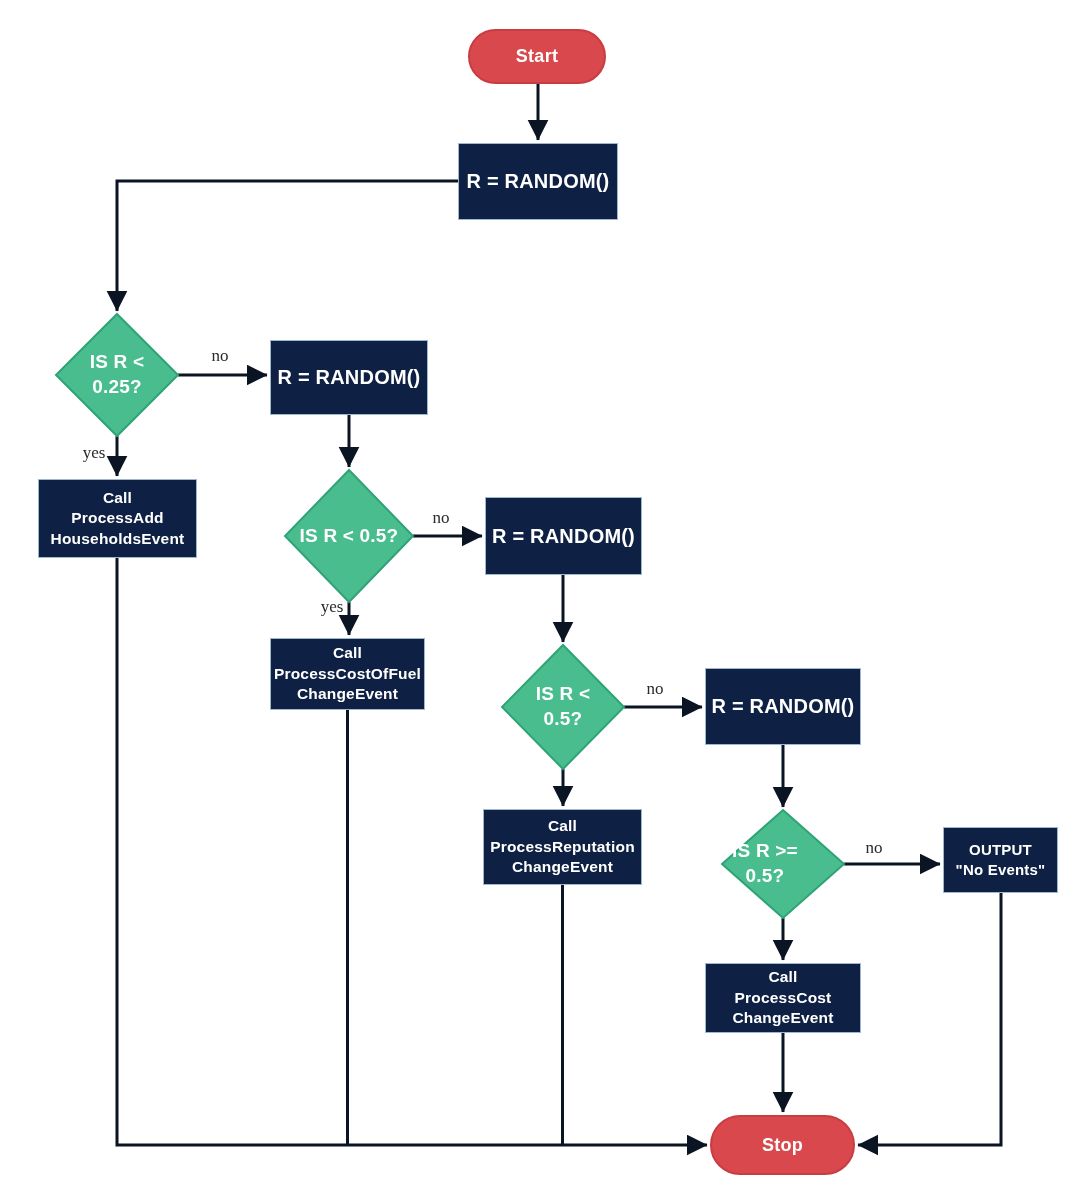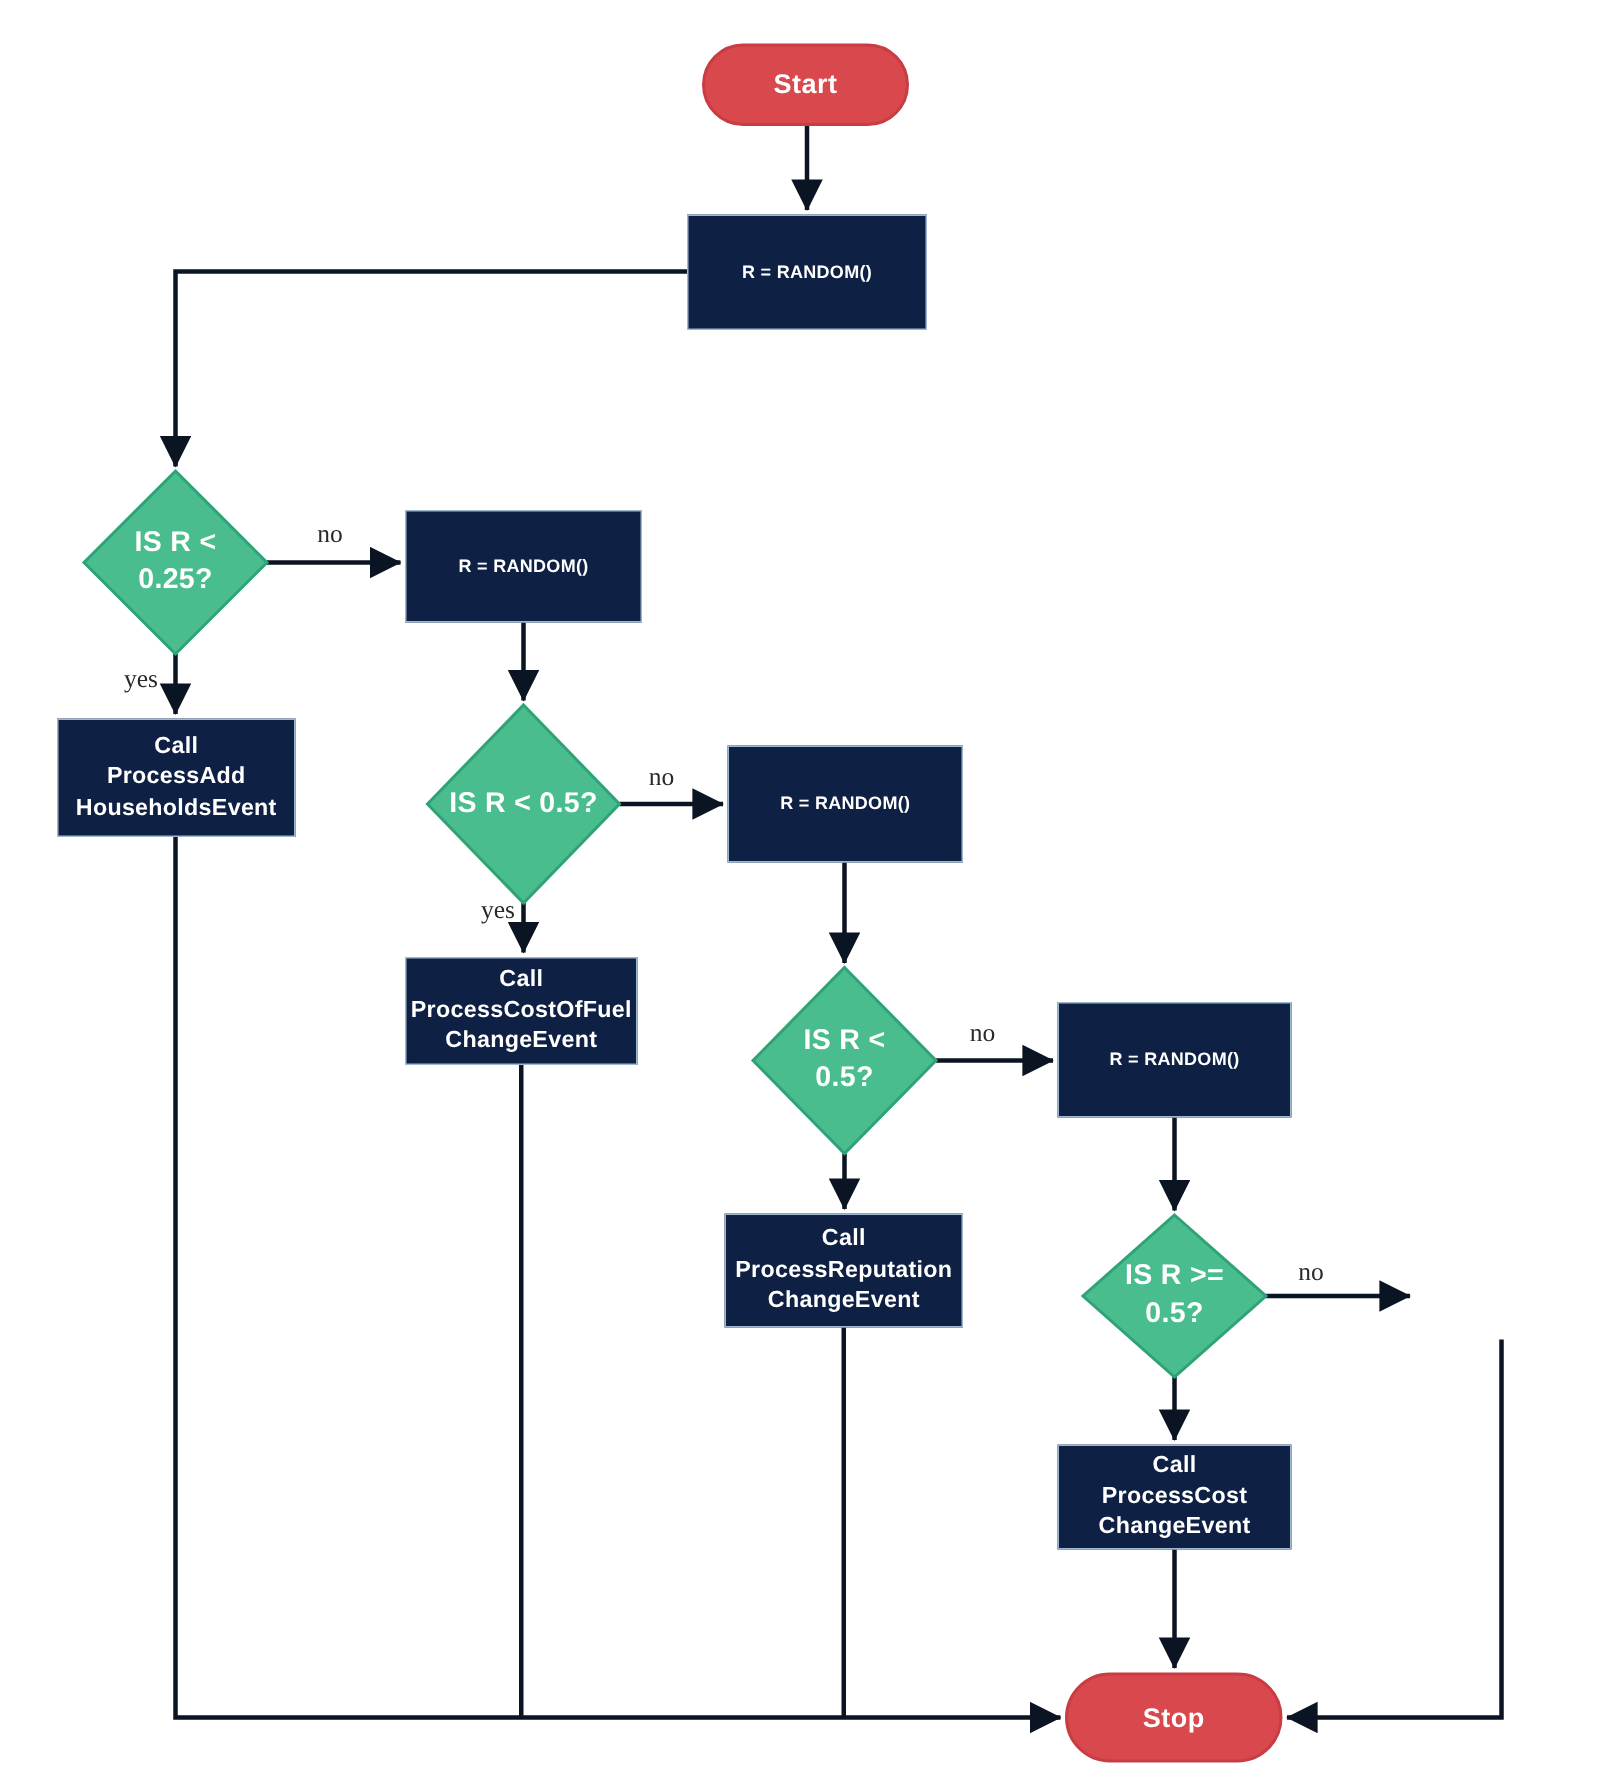--- a/index.html
+++ b/index.html
@@ -35,21 +35,21 @@
     justify-content:center;
     text-align:center;
     color:var(--node-text);
     font-weight:bold;
     white-space:pre-line;
   }
   .process{
     background:var(--process-fill);
     border:1px solid var(--process-border);
     box-shadow:inset 0 0 0 2px var(--process-fill);
-    font-size:12px;
+    font-size:20px;
     line-height:1.32;
     letter-spacing:0.2px;
   }
   .terminal{
     background:var(--terminal-fill);
     border:2px solid var(--terminal-border);
     border-radius:28px;
     font-size:18px;
     letter-spacing:0.3px;
   }
@@ -125,27 +125,29 @@
 HouseholdsEvent</div>
   <div class="node process" style="left:270px;top:638px;width:155px;height:72px;font-size:15.5px;">Call
 ProcessCostOfFuel
 ChangeEvent</div>
   <div class="node process" style="left:483px;top:809px;width:159px;height:76px;font-size:15.5px;">Call
 ProcessReputation
 ChangeEvent</div>
   <div class="node process" style="left:705px;top:963px;width:156px;height:70px;font-size:15.5px;">Call
 ProcessCost
 ChangeEvent</div>
+  <div class="node process" style="left:943px;top:827px;width:115px;height:66px;font-size:15px;">OUTPUT
+"No Events"</div>
 
   <div class="diamond-label" style="left:56px;top:314px;width:122px;height:122px;">IS R &lt;
 0.25?</div>
   <div class="diamond-label" style="left:285px;top:470px;width:128px;height:132px;">IS R &lt; 0.5?</div>
   <div class="diamond-label" style="left:502px;top:645px;width:122px;height:124px;">IS R &lt;
 0.5?</div>
-  <div class="diamond-label" style="left:722px;top:810px;width:122px;height:108px;">IS R &gt;=
+  <div class="diamond-label" style="left:704px;top:810px;width:122px;height:108px;">IS R &gt;=
 0.5?</div>
 
   <div class="edge-label" style="left:198px;top:346px;">no</div>
   <div class="edge-label" style="left:72px;top:443px;">yes</div>
   <div class="edge-label" style="left:419px;top:508px;">no</div>
   <div class="edge-label" style="left:310px;top:597px;">yes</div>
   <div class="edge-label" style="left:633px;top:679px;">no</div>
   <div class="edge-label" style="left:852px;top:838px;">no</div>
 
 </div>

